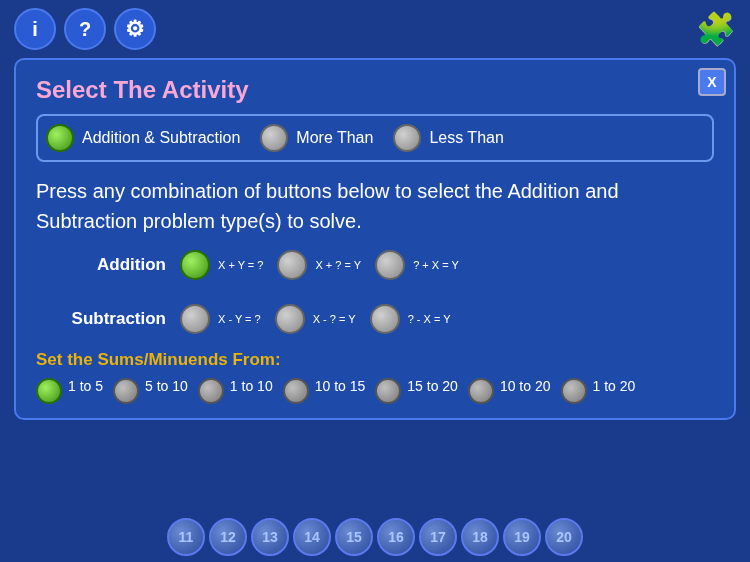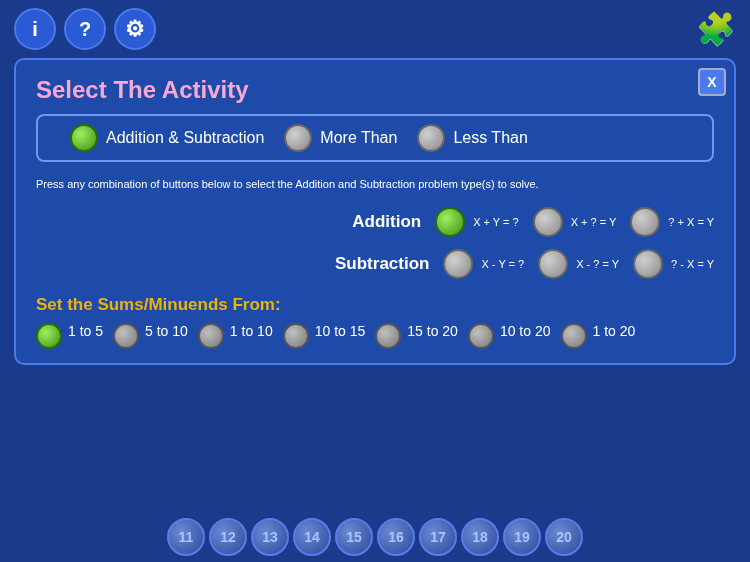--- a/index.html
+++ b/index.html
@@ -86,21 +86,21 @@
       font-weight: bold;
       margin-bottom: 10px;
     }
 
     .activity-row {
       display: flex;
       align-items: center;
       gap: 20px;
       border: 2px solid #6a9aee;
       border-radius: 8px;
-      padding: 8px 32px;
+      padding: 8px 8px;
       margin-bottom: 14px;
     }
 
     .radio-option {
       display: flex;
       align-items: center;
       gap: 8px;
       cursor: pointer;
     }
 
@@ -121,33 +121,32 @@
       border-color: #666;
     }
 
     .radio-label {
       color: white;
       font-size: 16px;
     }
 
     .description-text {
       color: white;
-      font-size: 11px;
+      font-size: 20px;
       margin-bottom: 14px;
       line-height: 1.5;
     }
 
     
     .problem-grid {
       display: flex;
       flex-direction: column;
-      gap: 12px;
+      gap: 24px;
       margin-bottom: 16px;
       padding-left: 20px;
-      align-items: flex-end;
     }
 
     .problem-row {
       display: flex;
       align-items: center;
       gap: 14px;
     }
 
     .row-label {
       color: white;

